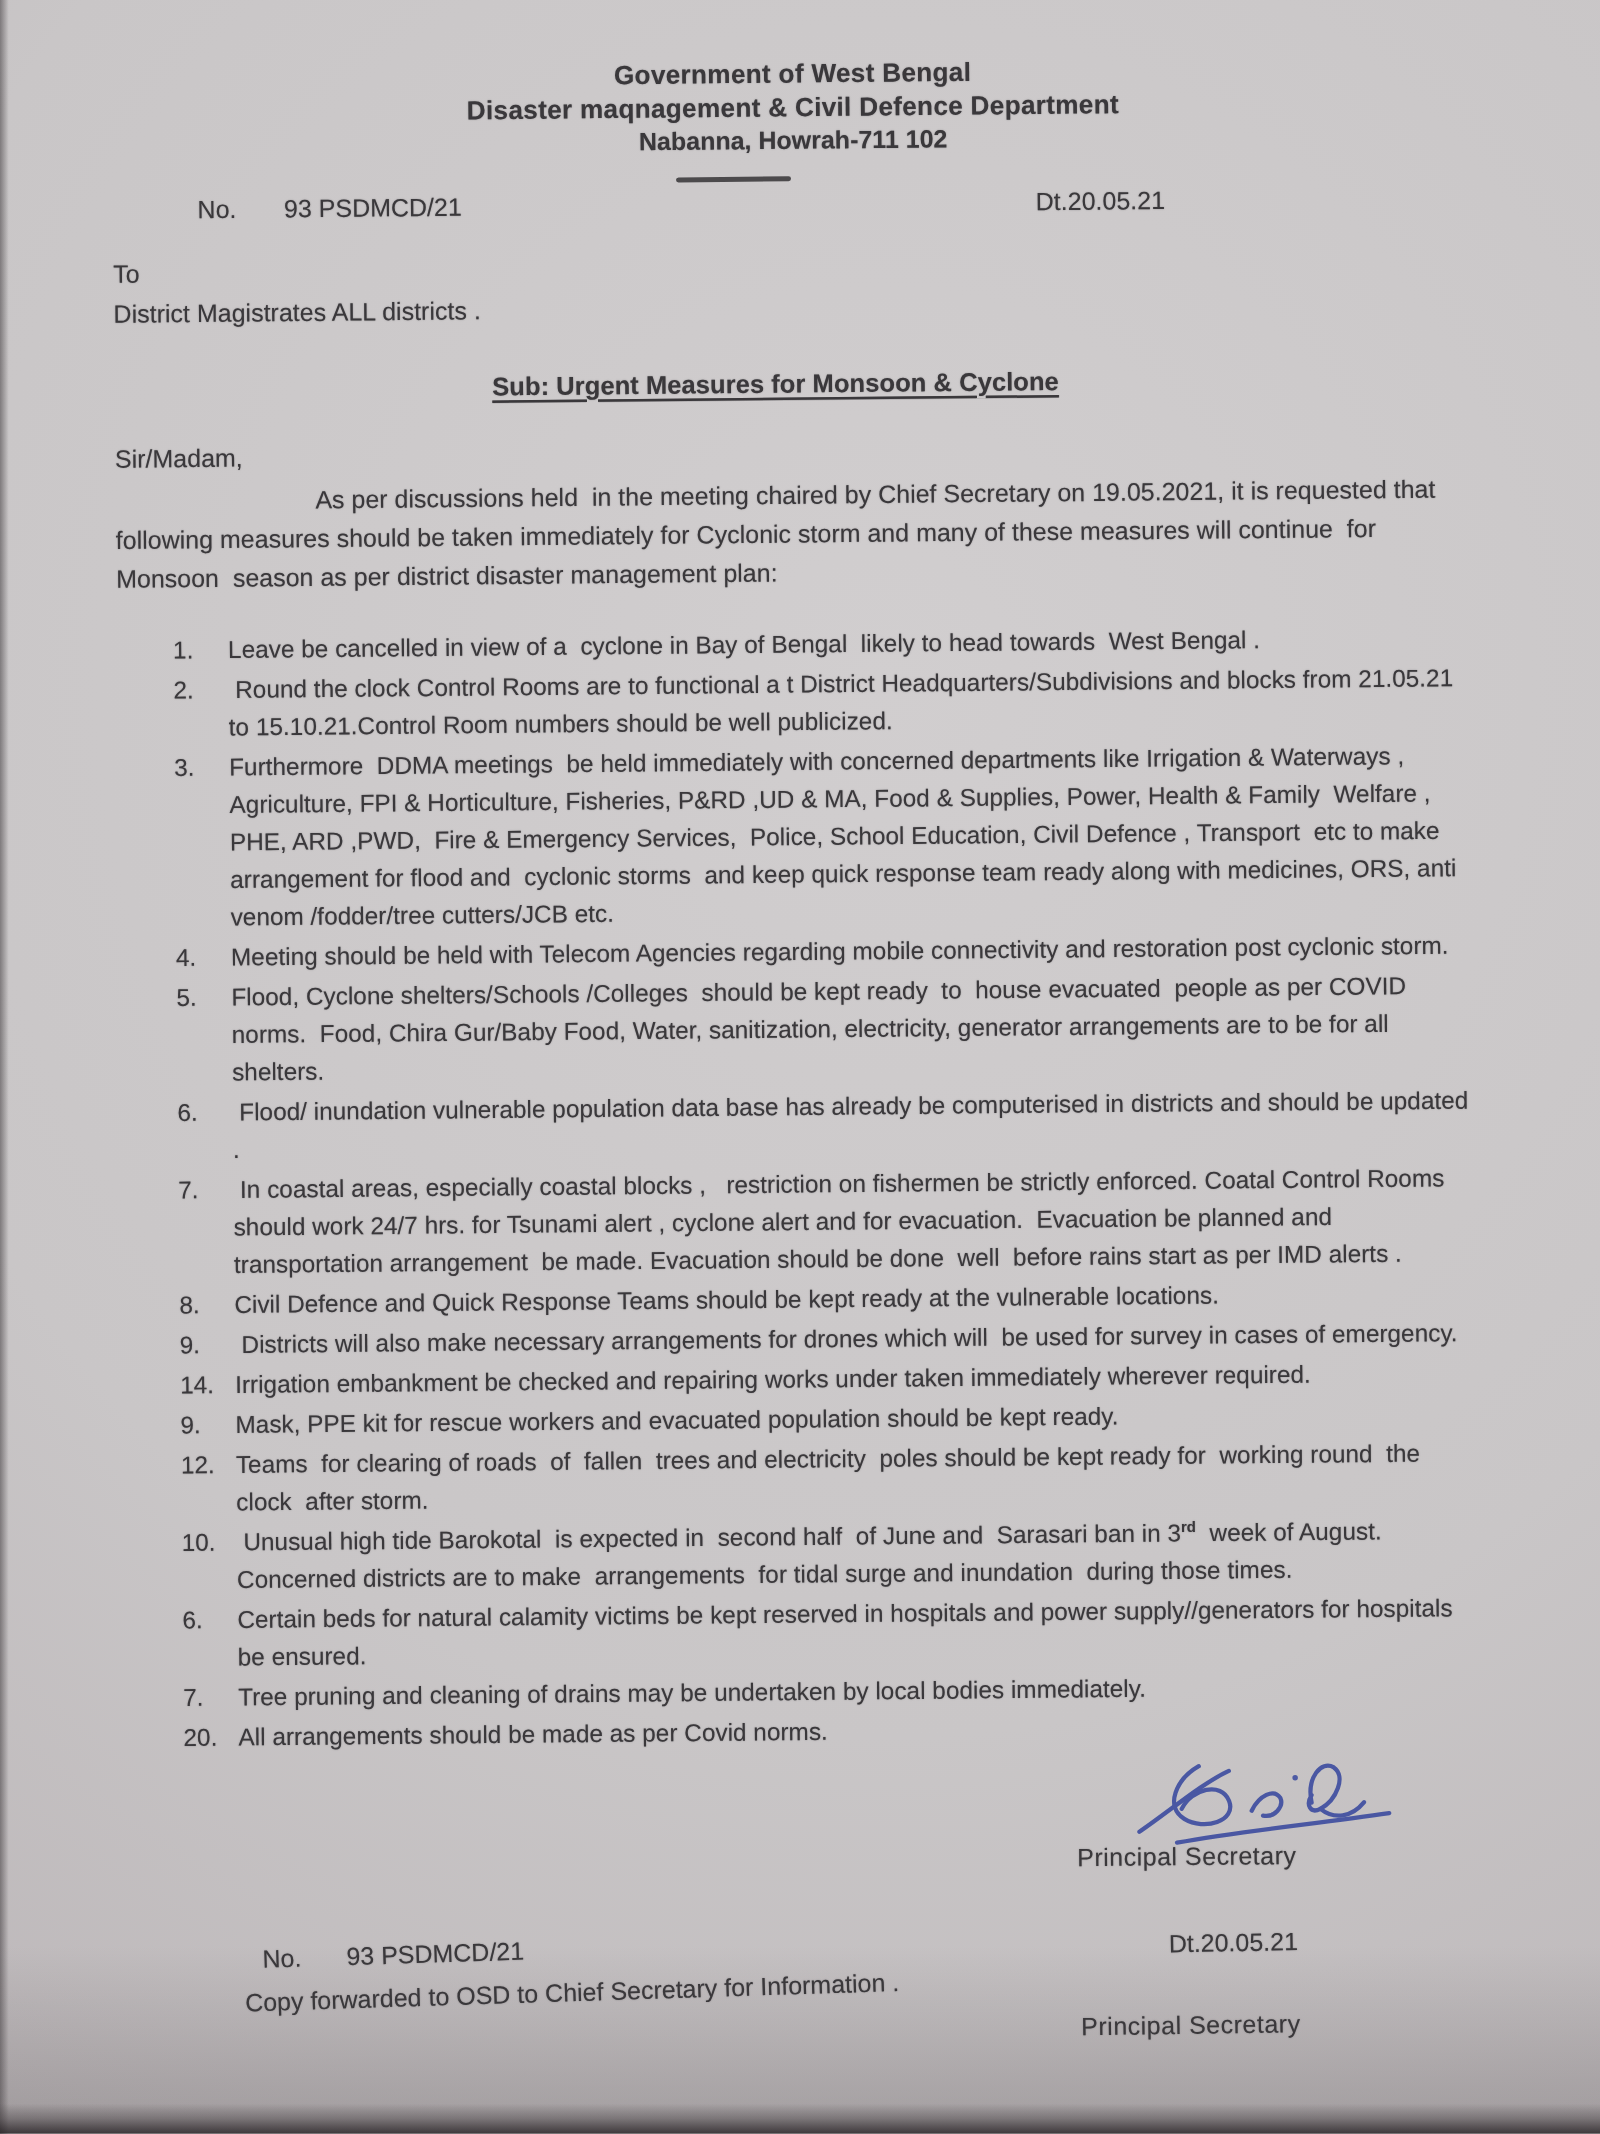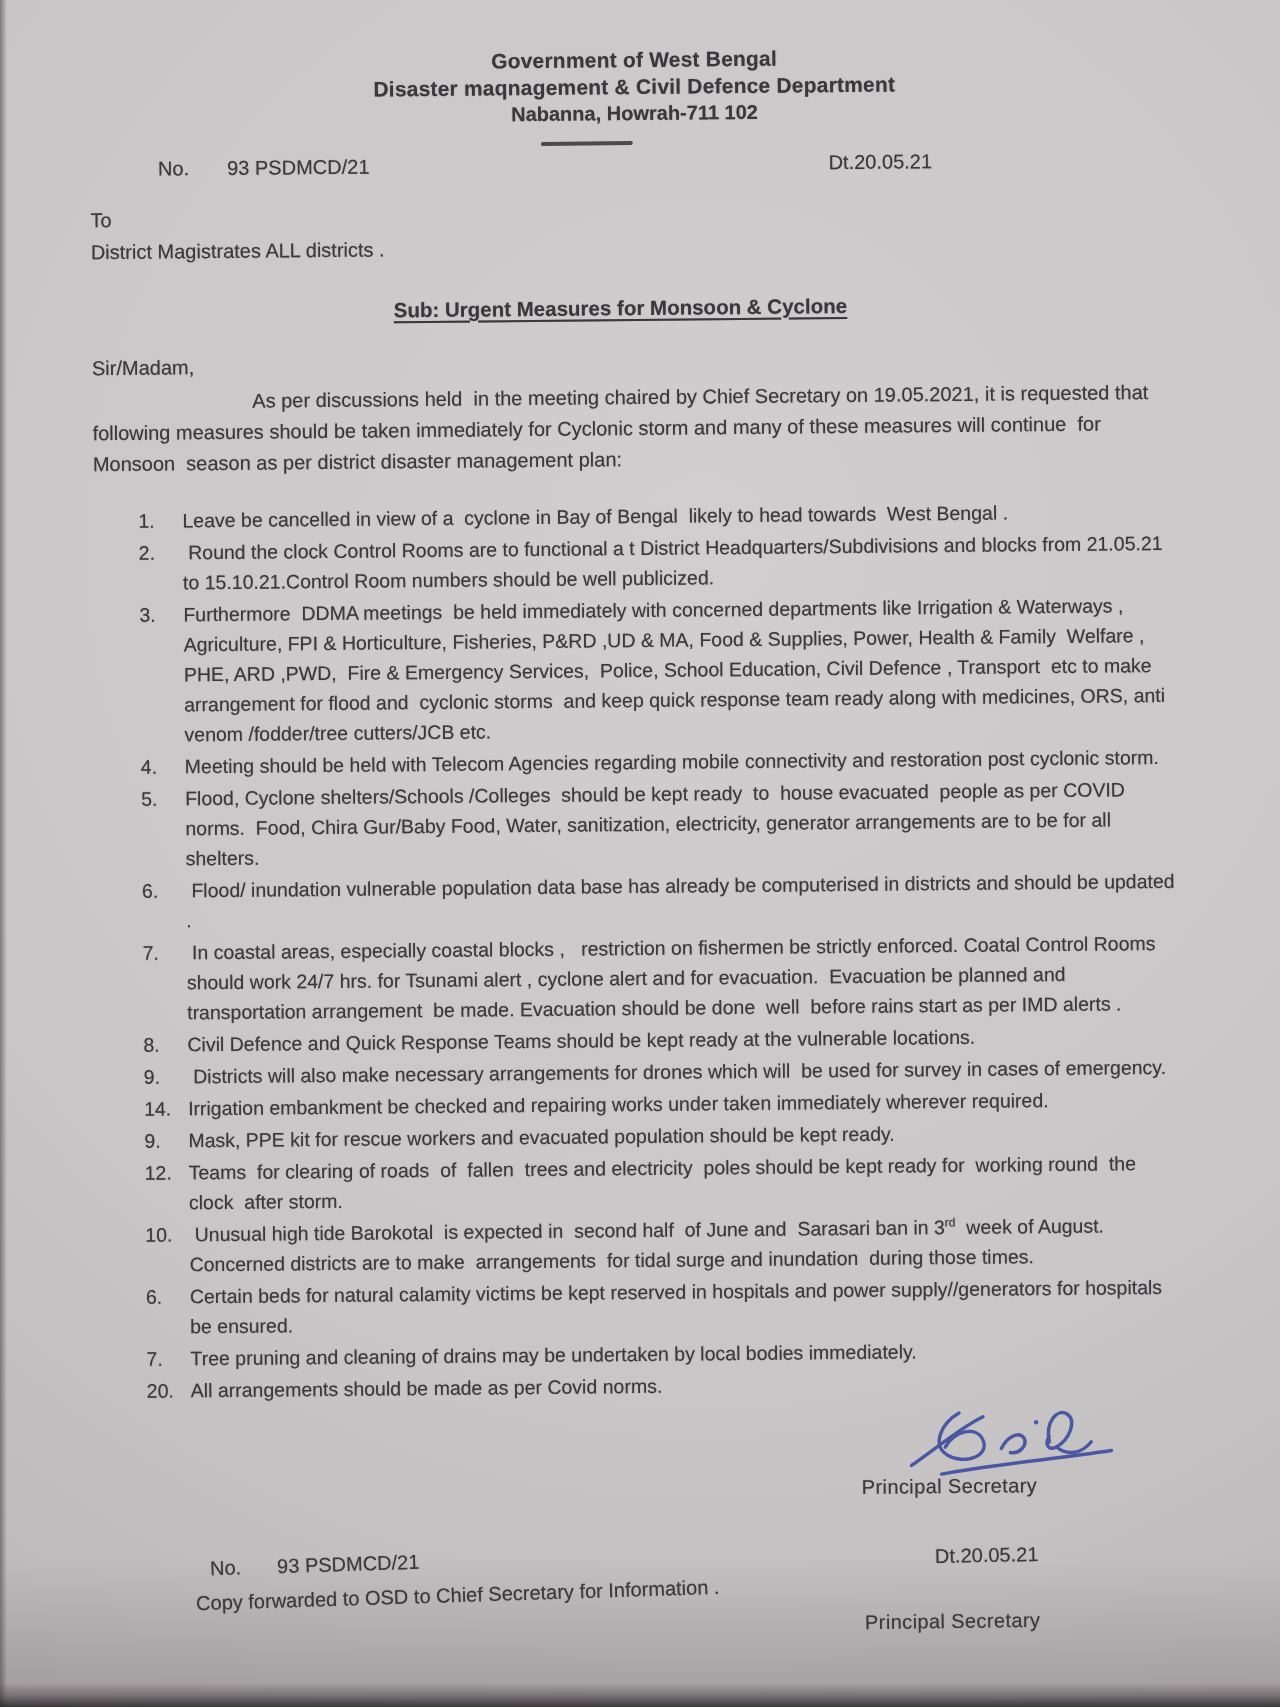--- a/index.html
+++ b/index.html
@@ -29,21 +29,21 @@
   .to{margin-top:26px;font-size:20px;line-height:25px;}
   .to .addr{margin-top:7px;}
   .subject{margin-top:34px;text-align:center;font-size:20.5px;font-weight:bold;line-height:27px;transform:translateX(-16px);}
   .subject span{text-decoration:underline;text-underline-offset:4px;text-decoration-thickness:2px;}
   .salutation{margin-top:30px;font-size:20px;line-height:25px;}
   .intro{margin-top:6px;font-size:20px;line-height:31px;text-indent:160px;white-space:pre-wrap;}
   .list{margin:26px 0 0 45px;font-size:19.5px;line-height:30px;}
   .item{display:flex;margin-bottom:2px;}
   .item .num{flex:0 0 44px;}
   .item .txt{flex:1;white-space:pre-wrap;padding-right:4px;}
-  sup{font-size:12px;line-height:0;}
+  sup{font-size:12px;line-height:0;font-weight:bold;}
   .sigblock{position:absolute;left:846px;top:1398px;width:260px;}
   .sigblock svg{display:block;margin-left:44px;}
   .sig-title{font-size:20px;letter-spacing:.4px;margin-top:-4px;margin-left:8px;}
   .footer{position:absolute;left:0;top:1540px;width:1280px;height:140px;font-size:20px;}
   .f-no{position:absolute;left:210px;top:14px;transform:rotate(-1.8deg);}
   .f-no .no-val{margin-left:36px;}
   .f-dt{position:absolute;left:935px;top:4px;transform:rotate(-1deg);}
   .f-copy{position:absolute;left:196px;top:44px;transform:rotate(-1.8deg);}
   .f-sig{position:absolute;left:865px;top:70px;transform:rotate(-0.8deg);letter-spacing:.4px;}
 </style>

